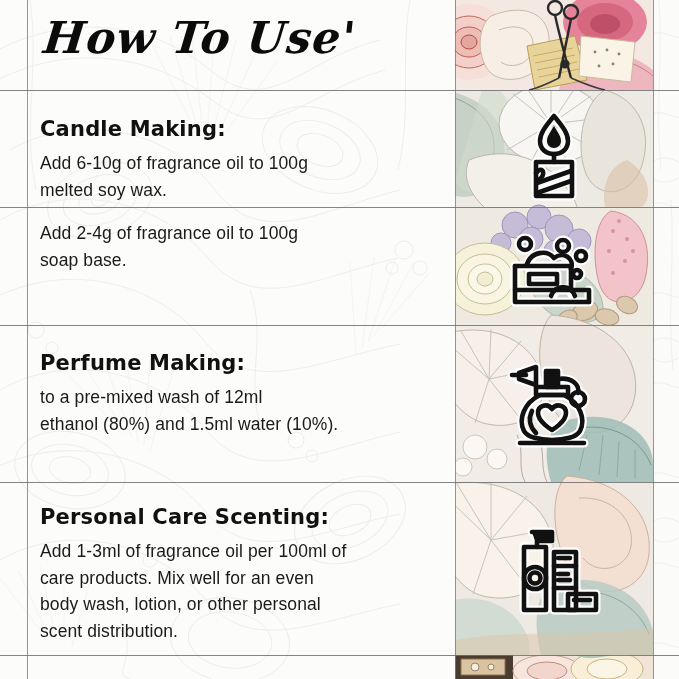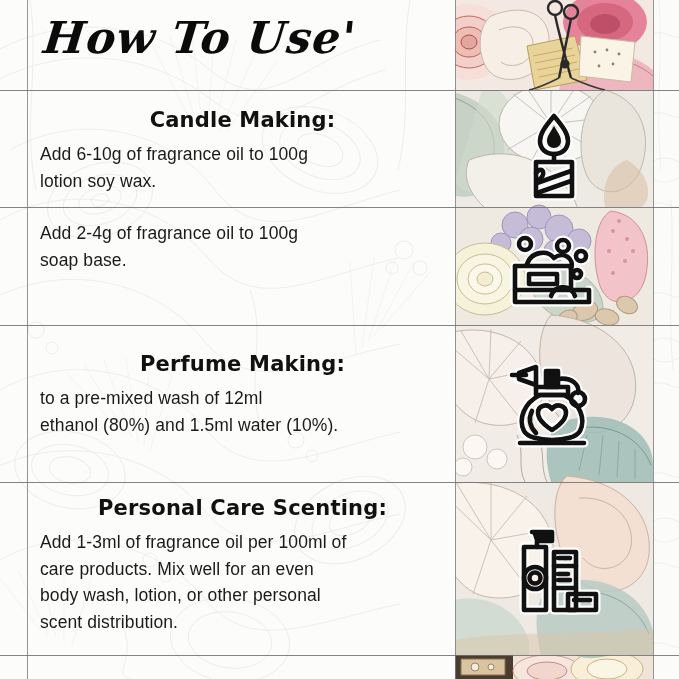--- a/index.html
+++ b/index.html
@@ -107,23 +107,22 @@
     left: 40px;
     width: 405px;
     z-index: 8;
   }
   .sec-head {
     font-family: "DejaVu Sans", sans-serif;
     font-weight: 700;
     font-size: 21px;
     color: #111111;
     letter-spacing: .2px;
-    margin: 4px 0 9px 0;
+    margin: 13px 0 9px 0;
     white-space: nowrap;
-    text-align: center;
   }
   .sec-body {
     font-family: Liberation Sans, sans-serif;
     font-weight: 400;
     font-size: 17.5px;
     line-height: 1.52;
     color: #1a1a1a;
     letter-spacing: .1px;
     margin: 0;
   }
@@ -460,32 +459,32 @@
   <div class="hrule" style="top:325px;"></div>
   <div class="hrule" style="top:482px;"></div>
   <div class="hrule" style="top:655px;"></div>
 
   <div class="title">How To Use'</div>
 
   <div class="section" style="top:104px;">
     <p class="sec-head">Candle Making:</p>
     <p class="sec-body">
       <span class="ln">Add 6-10g of fragrance oil to 100g</span>
-      <span class="ln">lotion soy wax.</span>
+      <span class="ln">melted soy wax.</span>
     </p>
   </div>
 
   <div class="section" style="top:220px;">
     <p class="sec-body">
       <span class="ln">Add 2-4g of fragrance oil to 100g</span>
       <span class="ln">soap base.</span>
     </p>
   </div>
 
-  <div class="section" style="top:348px;">
+  <div class="section" style="top:338px;">
     <p class="sec-head">Perfume Making:</p>
     <p class="sec-body">
       <span class="ln">to a pre-mixed wash of 12ml</span>
       <span class="ln">ethanol (80%) and 1.5ml water (10%).</span>
     </p>
   </div>
 
   <div class="section" style="top:492px;">
     <p class="sec-head">Personal Care Scenting:</p>
     <p class="sec-body">

